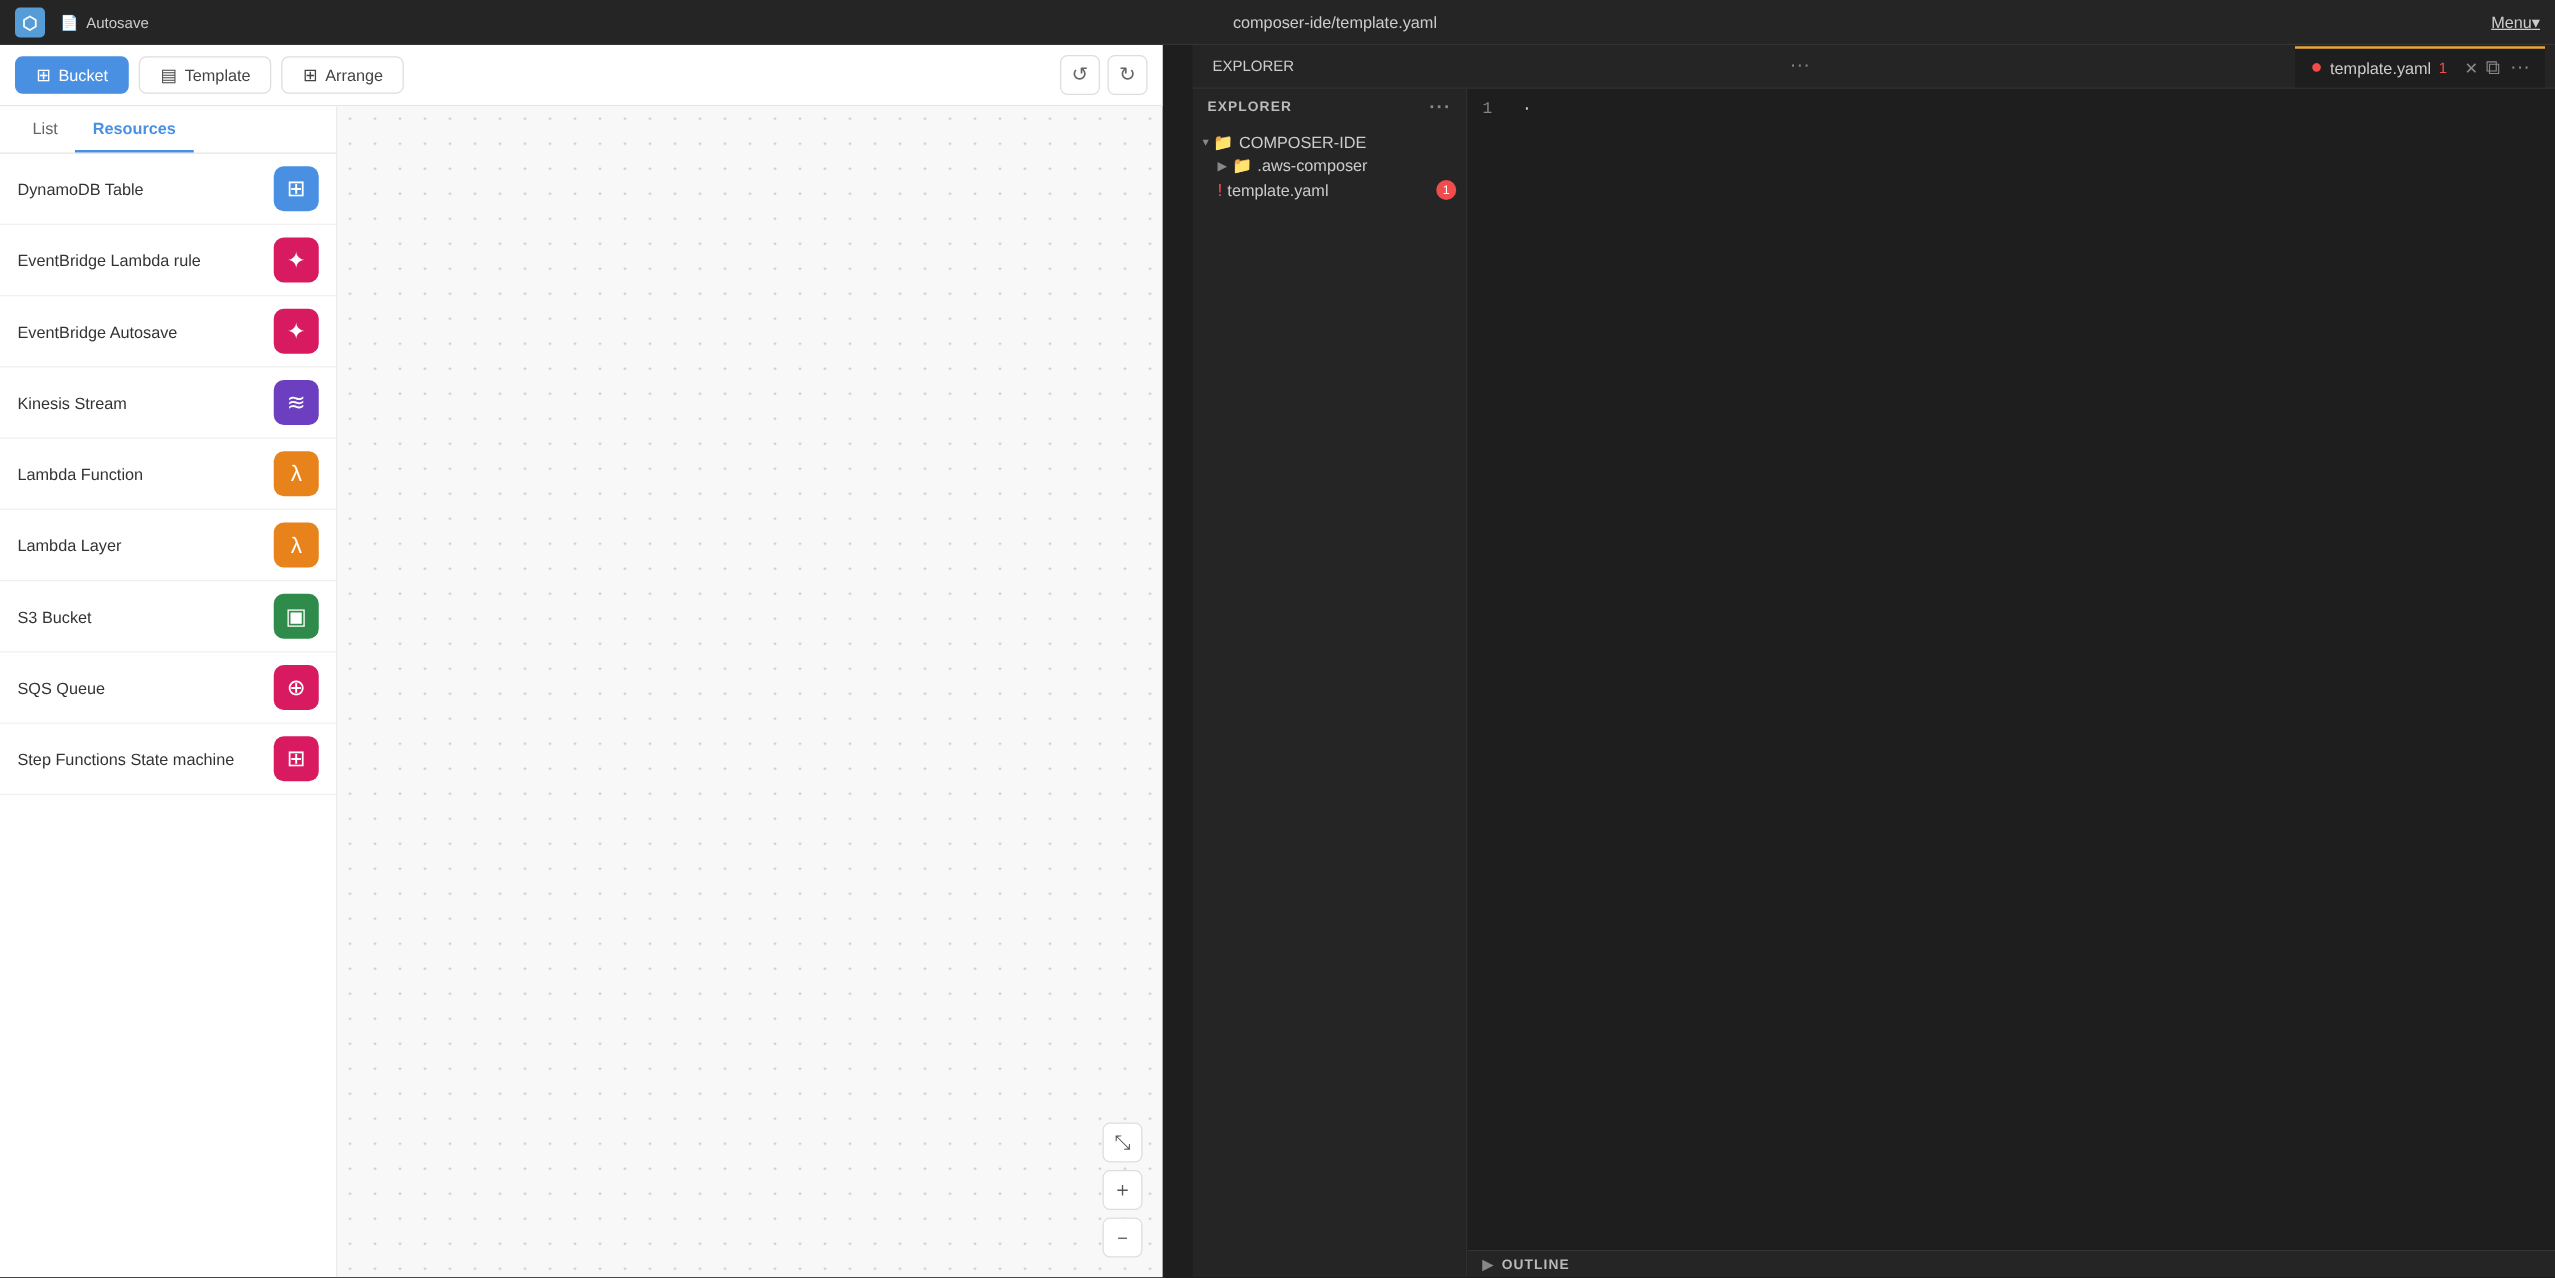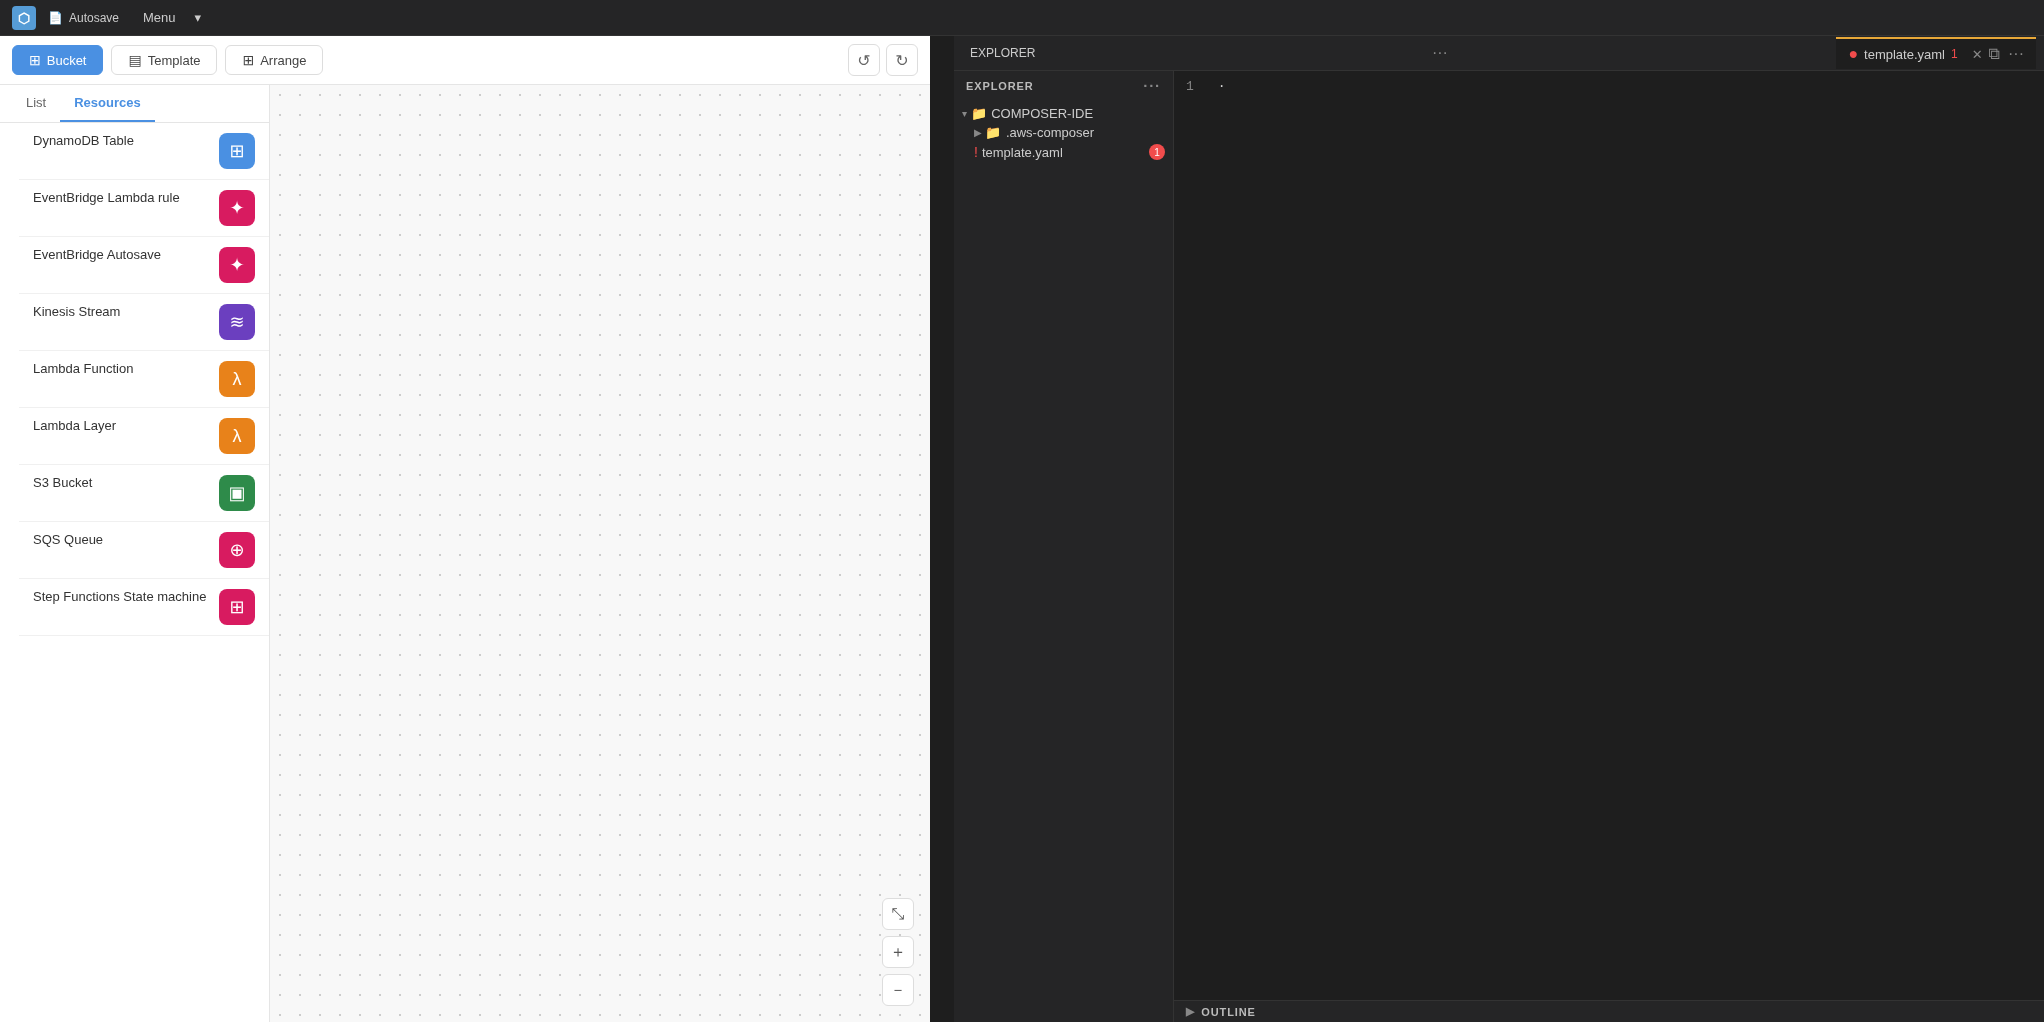--- a/index.html
+++ b/index.html
@@ -48,24 +48,25 @@
     }
     .topbar-filename {
       flex: 1;
       text-align: center;
       color: #ccc;
       font-size: 13px;
     }
     .topbar-menu {
       display: flex;
       align-items: center;
-      gap: 19px;
-      color: #ccc;
-      font-size: 13px;
-      cursor: pointer;
+      gap: 0;
+      color: #ccc;
+      font-size: 13px;
+      cursor: pointer;
+      text-decoration: underline;
     }
 
     
     .main-layout {
       display: flex;
       flex: 1;
       overflow: hidden;
     }
 
     
@@ -161,25 +162,25 @@
       border-bottom: 2px solid #4A90E2;
       font-weight: 600;
     }
 
     .resource-items {
       overflow-y: auto;
       flex: 1;
     }
     .resource-item {
       display: flex;
+      align-items: center;
       justify-content: space-between;
       padding: 10px 14px;
       border-bottom: 1px solid #f0f0f0;
       cursor: grab;
-      margin-left: 19px;
     }
     .resource-label {
       font-size: 13px;
       color: #333;
       font-weight: 400;
     }
     .resource-icon {
       width: 36px;
       height: 36px;
       border-radius: 8px;
@@ -381,20 +382,21 @@
   </style>
 </head>
 <body>
 
 <div class="topbar">
   <div class="topbar-logo">⬡</div>
   <div class="topbar-autosave">
     <span>📄</span>
     <span>Autosave</span>
   </div>
+  <div class="topbar-filename">composer-ide/template.yaml</div>
   <div class="topbar-menu">
     <span>Menu</span>
     <span>▾</span>
   </div>
 </div>
 
 <div class="main-layout">
 
   <div class="composer-panel">
 

